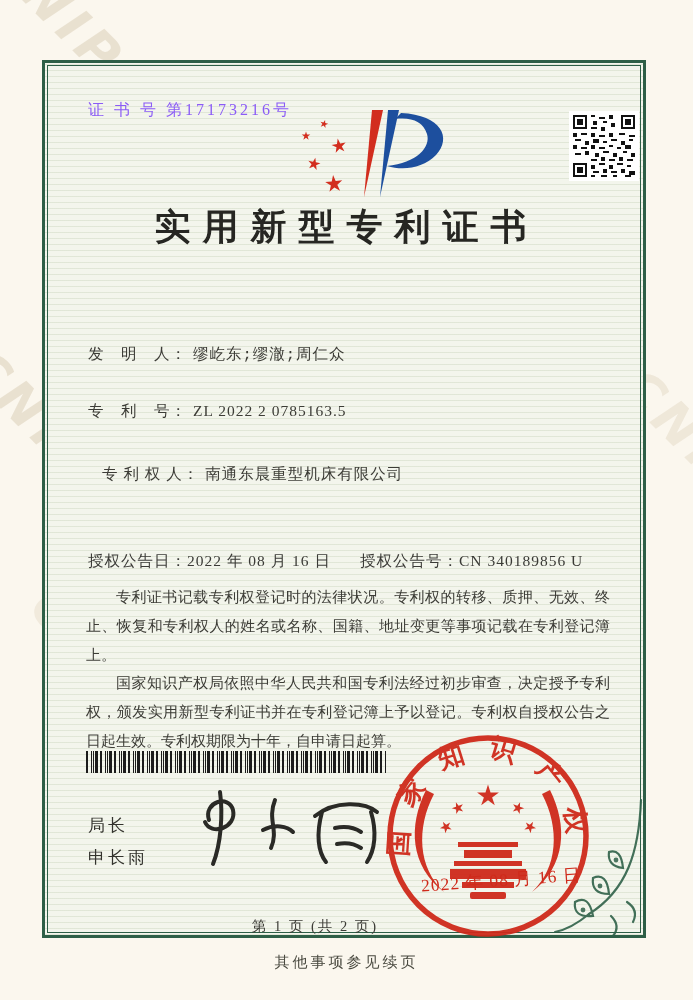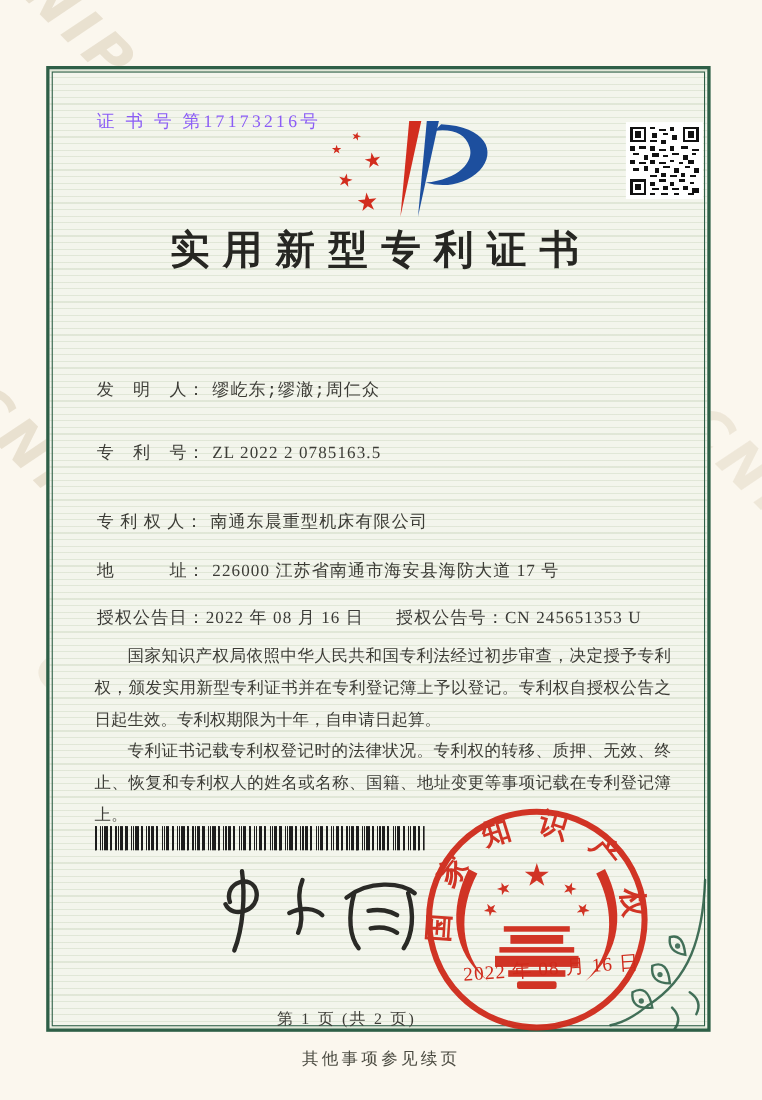--- a/index.html
+++ b/index.html
@@ -130,39 +130,40 @@
   </svg>
 
   <div class="title">实用新型专利证书</div>
 
   <div class="field" style="top:344px;font-family:Liberation Mono, monospace;">
     <span class="lbl">发　明　人：</span><span class="val">缪屹东;缪澈;周仁众</span>
   </div>
   <div class="field" style="top:385px;margin-top:16px;">
     <span class="lbl">专　利　号：</span><span class="val">ZL 2022 2 0785163.5</span>
   </div>
-  <div class="field" style="top:464px;">
+  <div class="field" style="top:464px;margin-left:14px;">
     <span class="lbl">专 利 权 人：</span><span class="val">南通东晨重型机床有限公司</span>
-  </div>
-  <div class="field" style="top:509px;">
-    <span class="lbl">地　　　址：</span><span class="val">226000 江苏省南通市海安县海防大道 17 号</span>
   </div>
 
   <div class="grant">
     <span><span>授权公告日：</span><span>2022 年 08 月 16 日</span></span>
-    <span class="g2"><span>授权公告号：</span><span>CN 245651353 U</span></span>
+    <span class="g2"><span>授权公告号：</span><span>CN 340189856 U</span></span>
   </div>
 
   <div class="body-text">
+    <p>专利证书记载专利权登记时的法律状况。专利权的转移、质押、无效、终止、恢复和专利权人的姓名或名称、国籍、地址变更等事项记载在专利登记簿上。</p>
     <p>国家知识产权局依照中华人民共和国专利法经过初步审查，决定授予专利权，颁发实用新型专利证书并在专利登记簿上予以登记。专利权自授权公告之日起生效。专利权期限为十年，自申请日起算。</p>
-    <p>专利证书记载专利权登记时的法律状况。专利权的转移、质押、无效、终止、恢复和专利权人的姓名或名称、国籍、地址变更等事项记载在专利登记簿上。</p>
   </div>
 
   <div class="barcode"></div>
 
+  <div class="signer">
+    <div>局长</div>
+    <div>申长雨</div>
+  </div>
 
   <svg class="signature" viewBox="0 0 210 96" aria-hidden="true">
     <g fill="none" stroke="#2a2a26" stroke-width="4" stroke-linecap="round" stroke-linejoin="round">
       <path d="M 26,34 C 20,16 46,8 50,24 C 54,42 28,50 22,36"></path>
       <path d="M 37,6 C 40,28 38,58 30,78"></path>
       <path d="M 92,14 C 84,34 96,44 88,62"></path>
       <path d="M 80,44 C 92,38 104,40 110,46"></path>
       <path d="M 132,30 C 152,14 182,16 194,26"></path>
       <path d="M 139,26 C 133,48 135,66 143,76"></path>
       <path d="M 188,26 C 194,46 192,64 184,76"></path>

